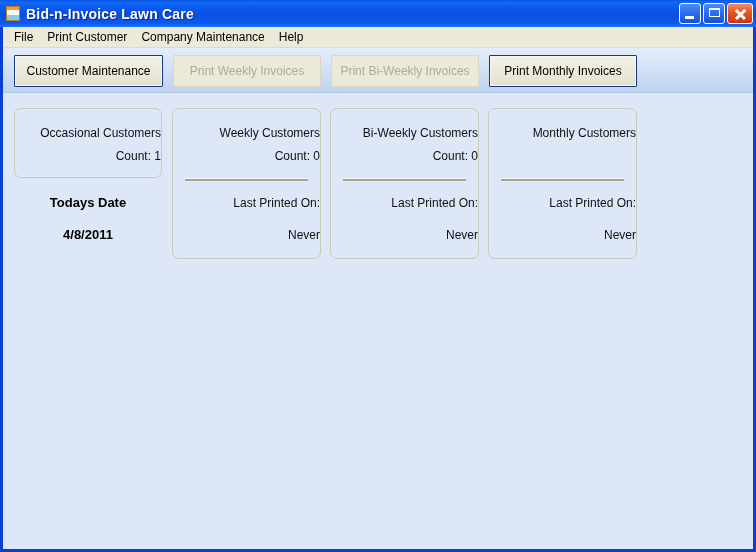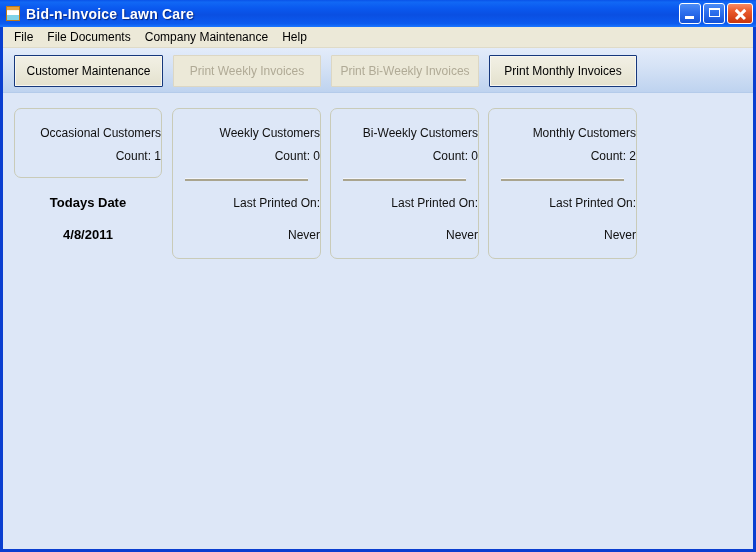--- a/index.html
+++ b/index.html
@@ -248,21 +248,21 @@
       </div>
       <div class="win-btn close" title="Close">
         <span class="glyph-x1"></span>
         <span class="glyph-x2"></span>
       </div>
     </div>
   </div>
 
   <div class="menubar">
     <div class="menu-item">File</div>
-    <div class="menu-item">File Documents</div>
+    <div class="menu-item">Print Customer</div>
     <div class="menu-item">Company Maintenance</div>
     <div class="menu-item">Help</div>
   </div>
 
   <div class="client">
 
     <div class="toolbar">
       <div class="tbtn enabled" style="left:11px; width:149px;">Customer Maintenance</div>
       <div class="tbtn disabled" style="left:170px; width:148px;">Print Weekly Invoices</div>
       <div class="tbtn enabled" style="left:486px; width:148px;">Print Monthly Invoices</div>
@@ -287,20 +287,19 @@
     <div class="panel" style="left:327px; top:60px; width:149px; height:151px;padding-left:16px;">
       <div class="panel-line" style="top:17px;">Bi-Weekly Customers</div>
       <div class="panel-line" style="top:40px;">Count: 0</div>
       <div class="divider" style="left:12px; right:12px; top:69px;"></div>
       <div class="panel-line" style="top:87px;">Last Printed On:</div>
       <div class="panel-line" style="top:119px;">Never</div>
     </div>
 
     <div class="panel" style="left:485px; top:60px; width:149px; height:151px;">
       <div class="panel-line" style="top:17px;">Monthly Customers</div>
-      <div class="panel-line" style="top:40px;">Count: 2</div>
       <div class="divider" style="left:12px; right:12px; top:69px;"></div>
       <div class="panel-line" style="top:87px;">Last Printed On:</div>
       <div class="panel-line" style="top:119px;">Never</div>
     </div>
 
   </div>
 </div>
 
 </body></html>

